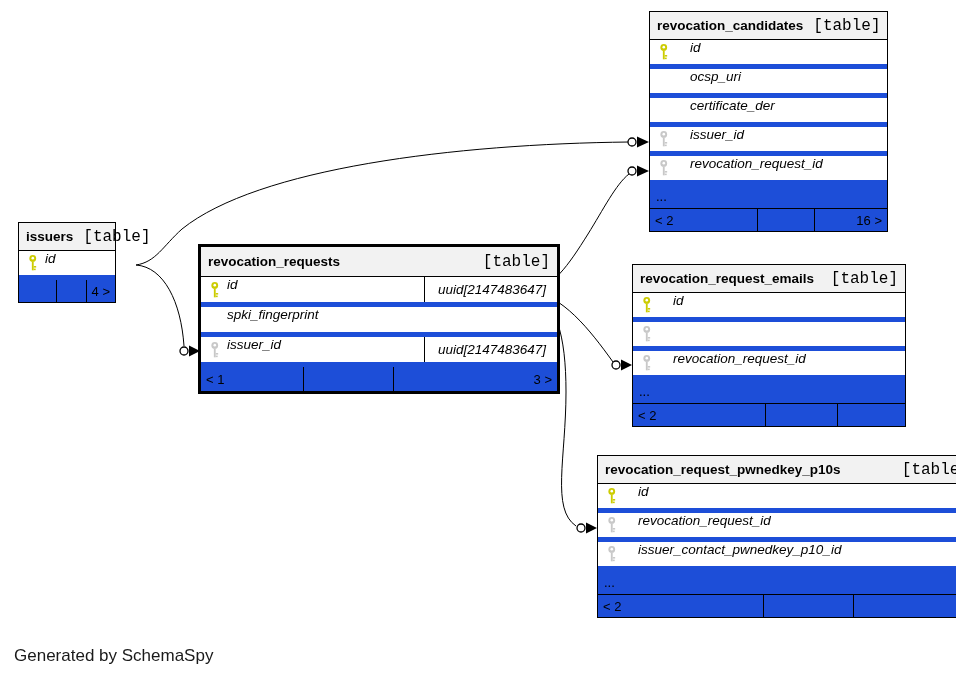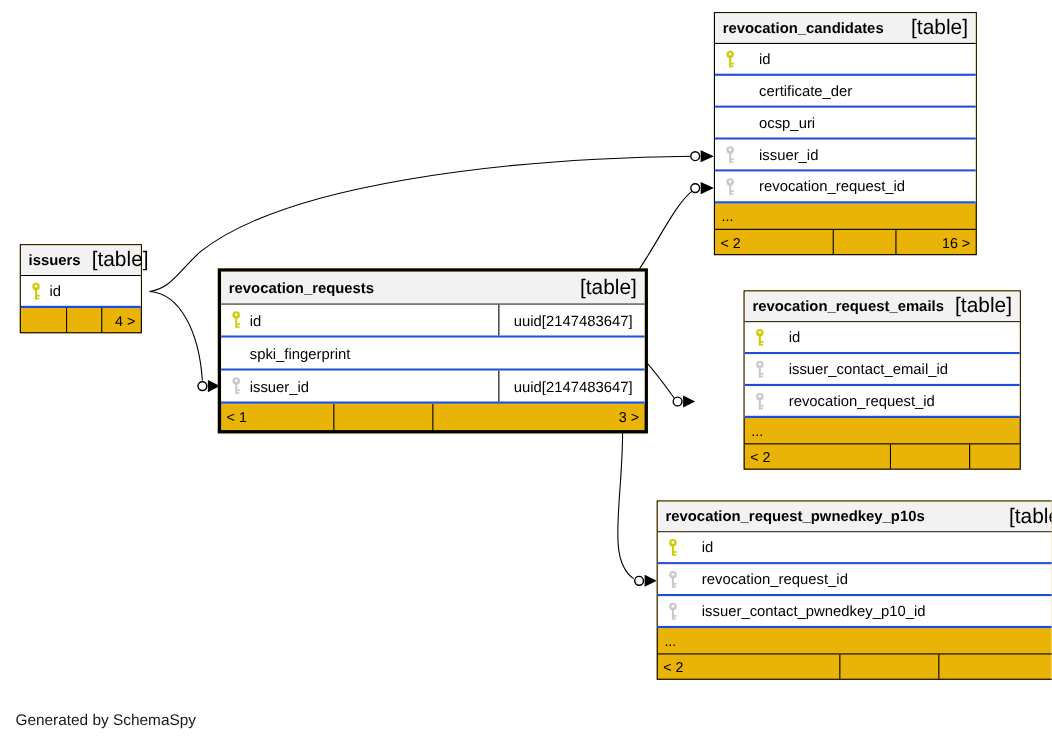--- a/index.html
+++ b/index.html
@@ -4,36 +4,37 @@
 <style>
   html,body{margin:0;padding:0;}
   body{
     width:956px;height:676px;position:relative;overflow:hidden;
     background:#ffffff;
     font-family:"Liberation Sans", sans-serif;
     color:#000;
   }
   .rel-layer{position:absolute;left:0;top:0;z-index:0;}
   .erd-table{
-    position:absolute;z-index:1;background:#eab308;
+    position:absolute;z-index:1;background:#1d4ed8;
     border:1px solid #000;box-sizing:border-box;
   }
   .erd-table.focus{border-width:3px;}
   .thead{
     display:flex;justify-content:space-between;align-items:center;
     background:#f2f2f2;border-bottom:1px solid #000;
     height:28px;padding:0 7px;box-sizing:border-box;
   }
   .focus .thead{height:30px;}
   .tname{font-weight:bold;font-size:13.5px;white-space:nowrap;}
-  .ttag{font-size:19px;margin-left:10px;white-space:nowrap;}
+  .ttag{font-size:16px;margin-left:10px;white-space:nowrap;font-family:Liberation Mono, monospace;}
   .trow{
-    position:relative;display:flex;align-items:center;
-    height:29px;border-bottom:2px solid #1d4ed8;box-sizing:border-box;
+    position:relative;display:flex;align-items:flex-start;
+    height:29px;border-bottom:5px solid #1d4ed8;box-sizing:border-box;
     background:#fff;
+    font-style:italic;
   }
   .focus .trow{height:30px;}
   .kicon{
     position:absolute;left:9px;top:50%;transform:translateY(-50%);
     width:11px;height:17px;line-height:0;
   }
   .kicon svg *{fill:currentColor;}
   .kicon svg .hole{fill:#ffffff;}
   .pk{color:#cccc00;}
   .fk{color:#c8c8c8;}
@@ -49,21 +50,21 @@
     height:24px;border-bottom:1px solid #000;box-sizing:border-box;
     display:flex;align-items:center;font-size:13px;padding-left:6px;
   }
   .tfoot{display:flex;height:22px;font-size:13px;}
   .focus .tfoot{height:24px;}
   .fc{
     box-sizing:border-box;border-right:1px solid #000;
     display:flex;align-items:center;padding:0 5px;white-space:nowrap;
   }
   .fc:last-child{border-right:none;flex:1;justify-content:flex-end;}
-  .credit{position:absolute;left:14px;top:646px;font-size:14px;color:#1a1a1a;z-index:1;}
+  .credit{position:absolute;left:14px;top:646px;font-size:17px;color:#1a1a1a;z-index:1;}
 </style>
 </head>
 <body>
 
 <svg class="rel-layer" width="956" height="676">
   <g fill="none" stroke="#000" stroke-width="1">
     <path d="M 136 265 C 156 262 163 246 182 229 C 258 168 455 144 629 142"></path>
     <path d="M 136 265 C 164 267 181 302 184 346"></path>
     <path d="M 529 291 C 552 289 568 266 588 234 C 603 210 616 184 629 174"></path>
     <path d="M 529 291 C 562 294 590 330 613 362"></path>
@@ -94,24 +95,24 @@
     <span class="kicon pk"><svg viewBox="0 0 12 18" width="11" height="17">
           <circle cx="5.2" cy="4" r="3.7"></circle>
           <circle class="hole" cx="5.2" cy="3.7" r="1.4"></circle>
           <rect x="4.2" y="7.2" width="2" height="9.8"></rect>
           <rect x="6.2" y="12.3" width="2.7" height="1.7"></rect>
           <rect x="6.2" y="15.1" width="2.2" height="1.7"></rect>
         </svg></span>
     <span class="cname">id</span>
   </div>
   <div class="trow">
+    <span class="cname">ocsp_uri</span>
+  </div>
+  <div class="trow">
     <span class="cname">certificate_der</span>
-  </div>
-  <div class="trow">
-    <span class="cname">ocsp_uri</span>
   </div>
   <div class="trow">
     <span class="kicon fk"><svg viewBox="0 0 12 18" width="11" height="17">
           <circle cx="5.2" cy="4" r="3.7"></circle>
           <circle class="hole" cx="5.2" cy="3.7" r="1.4"></circle>
           <rect x="4.2" y="7.2" width="2" height="9.8"></rect>
           <rect x="6.2" y="12.3" width="2.7" height="1.7"></rect>
           <rect x="6.2" y="15.1" width="2.2" height="1.7"></rect>
         </svg></span>
     <span class="cname">issuer_id</span>
@@ -127,21 +128,21 @@
     <span class="cname">revocation_request_id</span>
   </div>
   <div class="tdots">...</div>
   <div class="tfoot">
     <span class="fc" style="width:108px;">&lt; 2</span>
     <span class="fc" style="width:57px;"></span>
     <span class="fc">16 &gt;</span>
   </div>
 </div>
 
-<div class="erd-table narrow" style="left:18px;top:222px;width:111px;">
+<div class="erd-table narrow" style="left:18px;top:222px;width:98px;">
   <div class="thead">
     <span class="tname">issuers</span>
     <span class="ttag">[table]</span>
   </div>
   <div class="trow">
     <span class="kicon pk"><svg viewBox="0 0 12 18" width="11" height="17">
           <circle cx="5.2" cy="4" r="3.7"></circle>
           <circle class="hole" cx="5.2" cy="3.7" r="1.4"></circle>
           <rect x="4.2" y="7.2" width="2" height="9.8"></rect>
           <rect x="6.2" y="12.3" width="2.7" height="1.7"></rect>
@@ -149,21 +150,21 @@
         </svg></span>
     <span class="cname">id</span>
   </div>
   <div class="tfoot">
     <span class="fc" style="width:42px;"></span>
     <span class="fc" style="width:32px;"></span>
     <span class="fc">4 &gt;</span>
   </div>
 </div>
 
-<div class="erd-table focus narrow" style="left:198px;top:244px;width:391px;">
+<div class="erd-table focus narrow" style="left:198px;top:244px;width:362px;">
   <div class="thead">
     <span class="tname">revocation_requests</span>
     <span class="ttag">[table]</span>
   </div>
   <div class="trow typed">
     <span class="kicon pk"><svg viewBox="0 0 12 18" width="11" height="17">
           <circle cx="5.2" cy="4" r="3.7"></circle>
           <circle class="hole" cx="5.2" cy="3.7" r="1.4"></circle>
           <rect x="4.2" y="7.2" width="2" height="9.8"></rect>
           <rect x="6.2" y="12.3" width="2.7" height="1.7"></rect>
@@ -186,21 +187,21 @@
     <span class="cname">issuer_id</span>
     <span class="ctype">uuid[2147483647]</span>
   </div>
   <div class="tfoot">
     <span class="fc" style="width:103px;">&lt; 1</span>
     <span class="fc" style="width:90px;"></span>
     <span class="fc">3 &gt;</span>
   </div>
 </div>
 
-<div class="erd-table" style="left:632px;top:264px;width:252px;margin-left:44px;">
+<div class="erd-table" style="left:632px;top:264px;width:274px;">
   <div class="thead">
     <span class="tname">revocation_request_emails</span>
     <span class="ttag">[table]</span>
   </div>
   <div class="trow">
     <span class="kicon pk"><svg viewBox="0 0 12 18" width="11" height="17">
           <circle cx="5.2" cy="4" r="3.7"></circle>
           <circle class="hole" cx="5.2" cy="3.7" r="1.4"></circle>
           <rect x="4.2" y="7.2" width="2" height="9.8"></rect>
           <rect x="6.2" y="12.3" width="2.7" height="1.7"></rect>
@@ -209,21 +210,20 @@
     <span class="cname">id</span>
   </div>
   <div class="trow">
     <span class="kicon fk"><svg viewBox="0 0 12 18" width="11" height="17">
           <circle cx="5.2" cy="4" r="3.7"></circle>
           <circle class="hole" cx="5.2" cy="3.7" r="1.4"></circle>
           <rect x="4.2" y="7.2" width="2" height="9.8"></rect>
           <rect x="6.2" y="12.3" width="2.7" height="1.7"></rect>
           <rect x="6.2" y="15.1" width="2.2" height="1.7"></rect>
         </svg></span>
-    <span class="cname">issuer_contact_email_id</span>
   </div>
   <div class="trow">
     <span class="kicon fk"><svg viewBox="0 0 12 18" width="11" height="17">
           <circle cx="5.2" cy="4" r="3.7"></circle>
           <circle class="hole" cx="5.2" cy="3.7" r="1.4"></circle>
           <rect x="4.2" y="7.2" width="2" height="9.8"></rect>
           <rect x="6.2" y="12.3" width="2.7" height="1.7"></rect>
           <rect x="6.2" y="15.1" width="2.2" height="1.7"></rect>
         </svg></span>
     <span class="cname">revocation_request_id</span>

